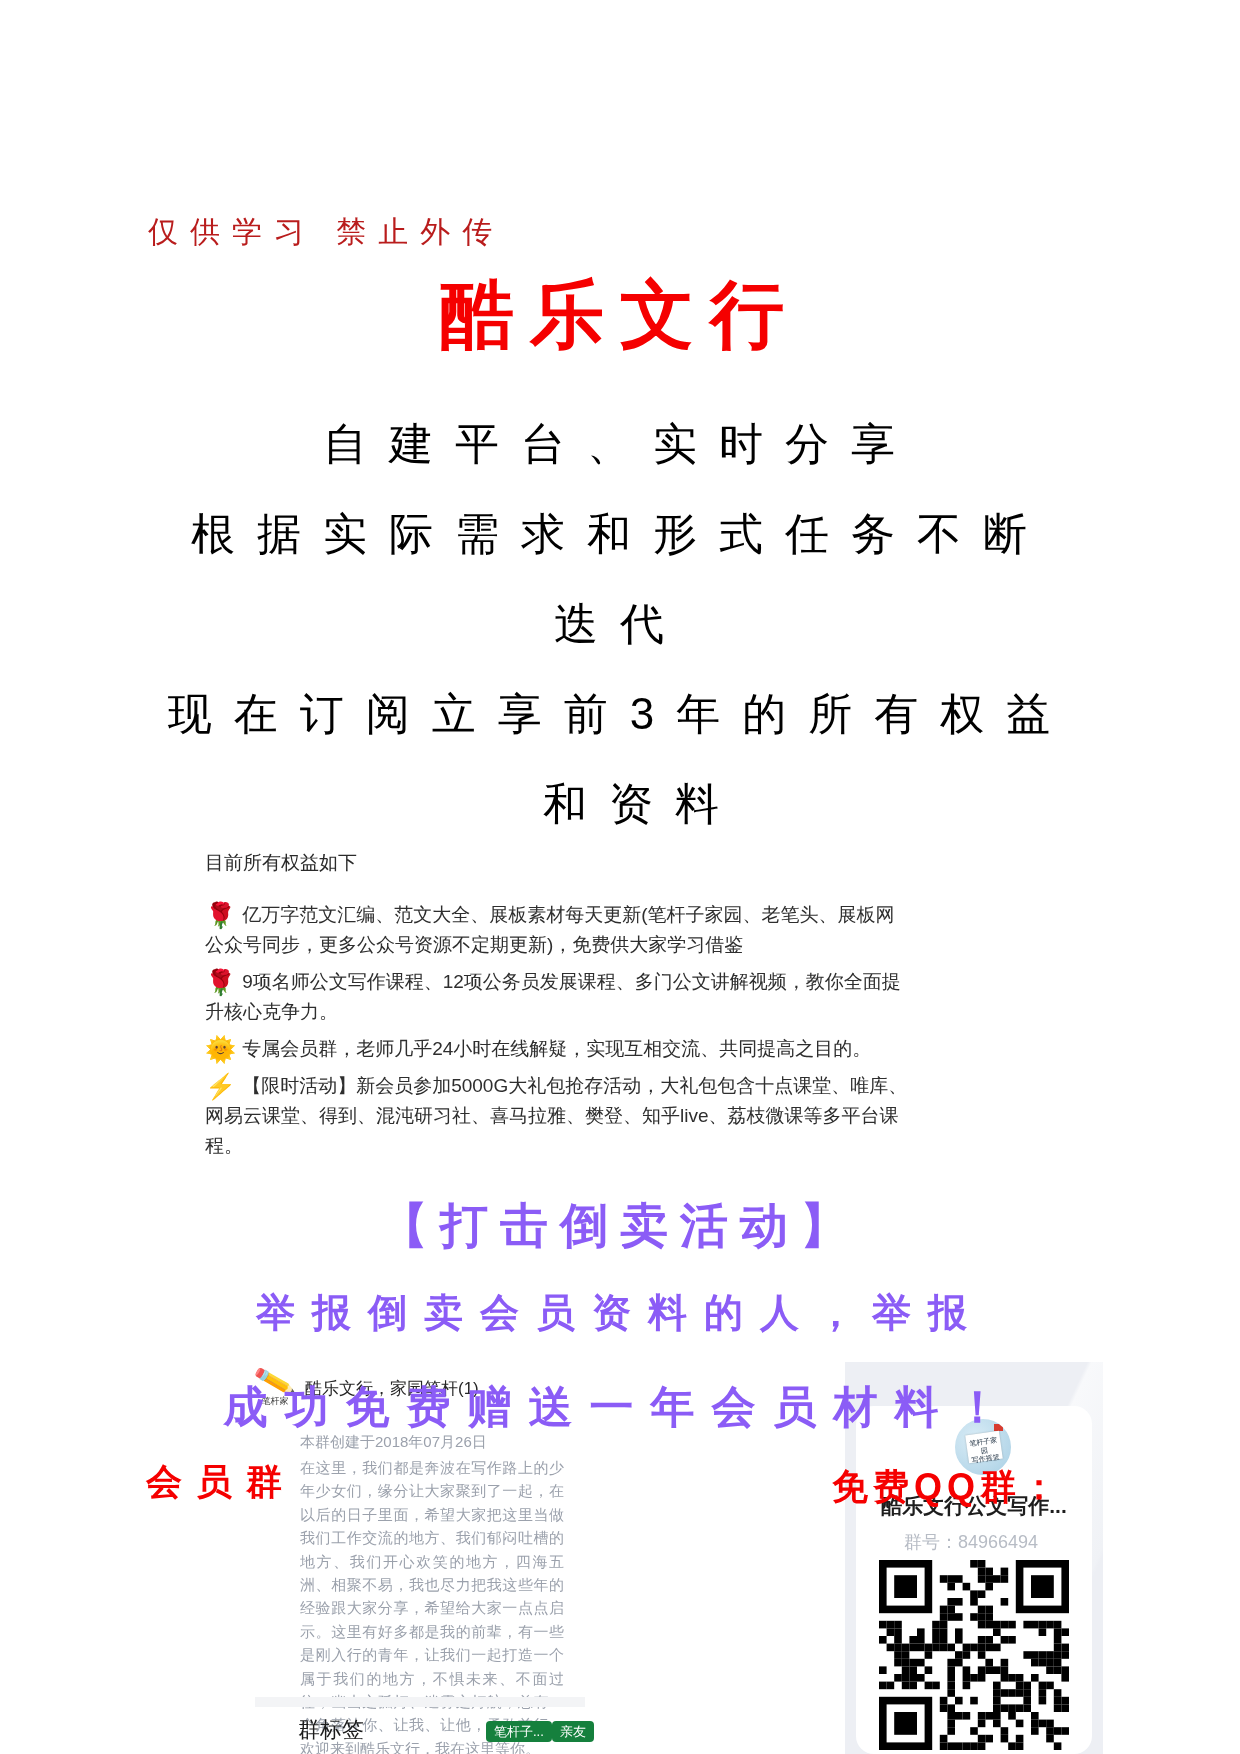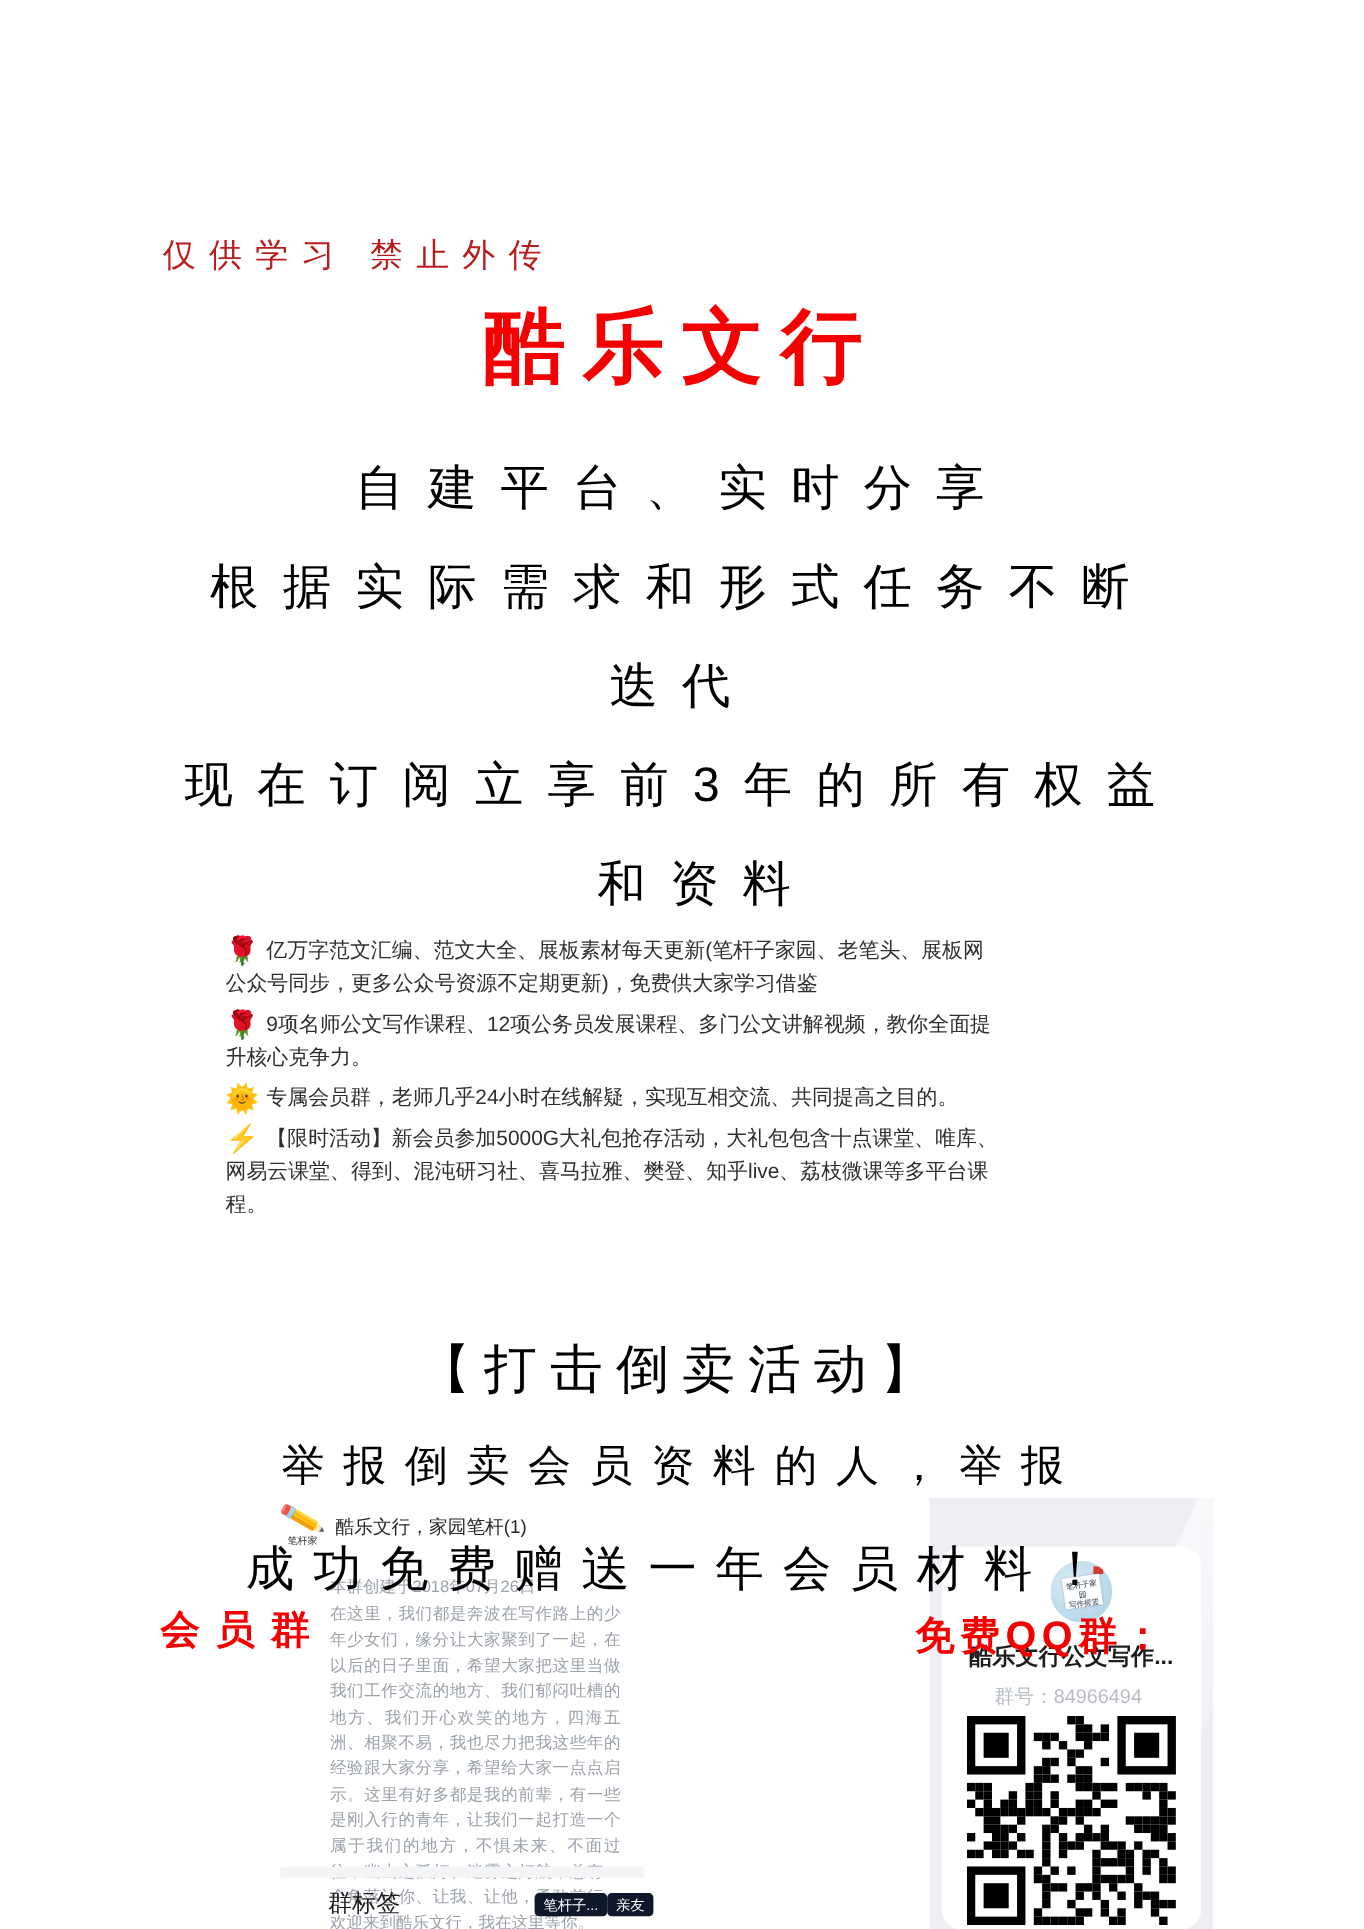--- a/index.html
+++ b/index.html
@@ -17,37 +17,37 @@
     color:#f50000;letter-spacing:16px;line-height:1;}
   
   .sub{left:0;right:0;text-align:center;font-size:44px;letter-spacing:22px;color:#000;line-height:1.1;}
   .sub1{top:420px;} .sub2{top:510px;} .sub3{top:600px;} .sub4{top:690px;} .sub5{top:780px;margin-left:44px;}
   
   .benefits{left:205px;top:850px;width:708px;font-size:19px;color:#2e2e2e;}
   .benefits .b-head{margin-bottom:24px;font-size:19px;color:#2a2a2a;}
   .b-item{line-height:30px;margin-bottom:7px;}
   .b-emoji{font-size:25px;margin-right:6px;vertical-align:-3px;}
   
-  .promo{left:0;right:0;text-align:center;font-weight:400;color:#000000;line-height:1;margin-top:20px;}
+  .promo{left:0;right:0;text-align:center;font-weight:700;color:#8b5cf6;line-height:1;}
   .promo1{top:1202px;font-size:48px;letter-spacing:12px;z-index:5;}
   .promo2{top:1293px;font-size:39px;letter-spacing:17px;z-index:5;}
   .promo3{top:1385px;font-size:44px;letter-spacing:17px;z-index:5;}
   .label-left{left:146px;top:1458px;font-size:36px;font-weight:700;color:#f50000;letter-spacing:14px;z-index:5;}
   .label-right{left:832px;top:1463px;font-size:36px;font-weight:700;color:#f50000;letter-spacing:5px;z-index:5;}
   
   .chat{left:255px;top:1365px;width:330px;z-index:1;}
   .chat-avatar{position:absolute;left:-2px;top:2px;width:44px;height:42px;text-align:center;}
   .chat-avatar .pencil{font-size:30px;display:block;transform:rotate(-15deg);line-height:30px;}
   .chat-avatar .cap{font-size:9px;color:#333;display:block;line-height:9px;}
   .chat-title{position:absolute;left:50px;top:12px;font-size:17px;color:#262626;white-space:nowrap;}
   .chat-created{position:absolute;left:45px;top:68px;font-size:15px;color:#9ba1ac;white-space:nowrap;}
   .chat-desc{position:absolute;left:45px;top:91px;width:264px;font-size:15px;line-height:23.4px;color:#9ba1ac;text-align:justify;}
   .chat-divider{position:absolute;left:0;top:332px;width:330px;height:10px;background:#f3f4f6;}
   .chat-tags-label{position:absolute;left:43px;top:350px;font-size:22px;color:#1b1b1b;}
-  .tag{position:absolute;top:356px;height:21px;line-height:21px;border-radius:4px;background:#0f172a;color:#fff;
+  .tag{position:absolute;top:356px;height:21px;line-height:21px;border-radius:4px;background:#15803d;color:#fff;
        font-size:13px;padding:0 8px;white-space:nowrap;}
   .tag1{left:231px;} .tag2{left:297px;}
   
   .qq-outer{left:845px;top:1362px;width:258px;height:392px;z-index:1;
     background:linear-gradient(115deg,#edeff4 55%,#f8f9fb 56%,#f0f2f6 78%,#edeff4 79%);}
   .qq-card{position:absolute;left:11px;top:44px;width:236px;height:348px;background:#ffffff;border-radius:18px;}
   .qq-avatar{position:absolute;left:96px;top:10px;width:62px;height:62px;border-radius:50%;
     background:radial-gradient(circle at 35% 35%,#d9ecf6,#a8cfe4);border:3px solid #fff;box-sizing:border-box;overflow:hidden;}
   .qq-avatar .pent{position:absolute;left:12px;top:14px;width:34px;height:28px;background:#fff;transform:rotate(-8deg);
     box-shadow:0 0 2px rgba(0,0,0,.25);text-align:center;}
@@ -65,20 +65,21 @@
 
 <div class="abs main-title">酷乐文行</div>
 
 <div class="abs sub sub1">自建平台、实时分享</div>
 <div class="abs sub sub2">根据实际需求和形式任务不断</div>
 <div class="abs sub sub3">迭代</div>
 <div class="abs sub sub4">现在订阅立享前3年的所有权益</div>
 <div class="abs sub sub5">和资料</div>
 
 <div class="abs benefits">
+  <div class="b-head">目前所有权益如下</div>
   <div class="b-item">
     <span class="b-emoji">🌹</span><span>亿万字范文汇编、范文大全、展板素材每天更新(笔杆子家园、老笔头、展板网公众号同步，更多公众号资源不定期更新)，免费供大家学习借鉴</span>
   </div>
   <div class="b-item">
     <span class="b-emoji">🌹</span><span>9项名师公文写作课程、12项公务员发展课程、多门公文讲解视频，教你全面提升核心克争力。</span>
   </div>
   <div class="b-item">
     <span class="b-emoji">🌞</span><span>专属会员群，老师几乎24小时在线解疑，实现互相交流、共同提高之目的。</span>
   </div>
   <div class="b-item">

